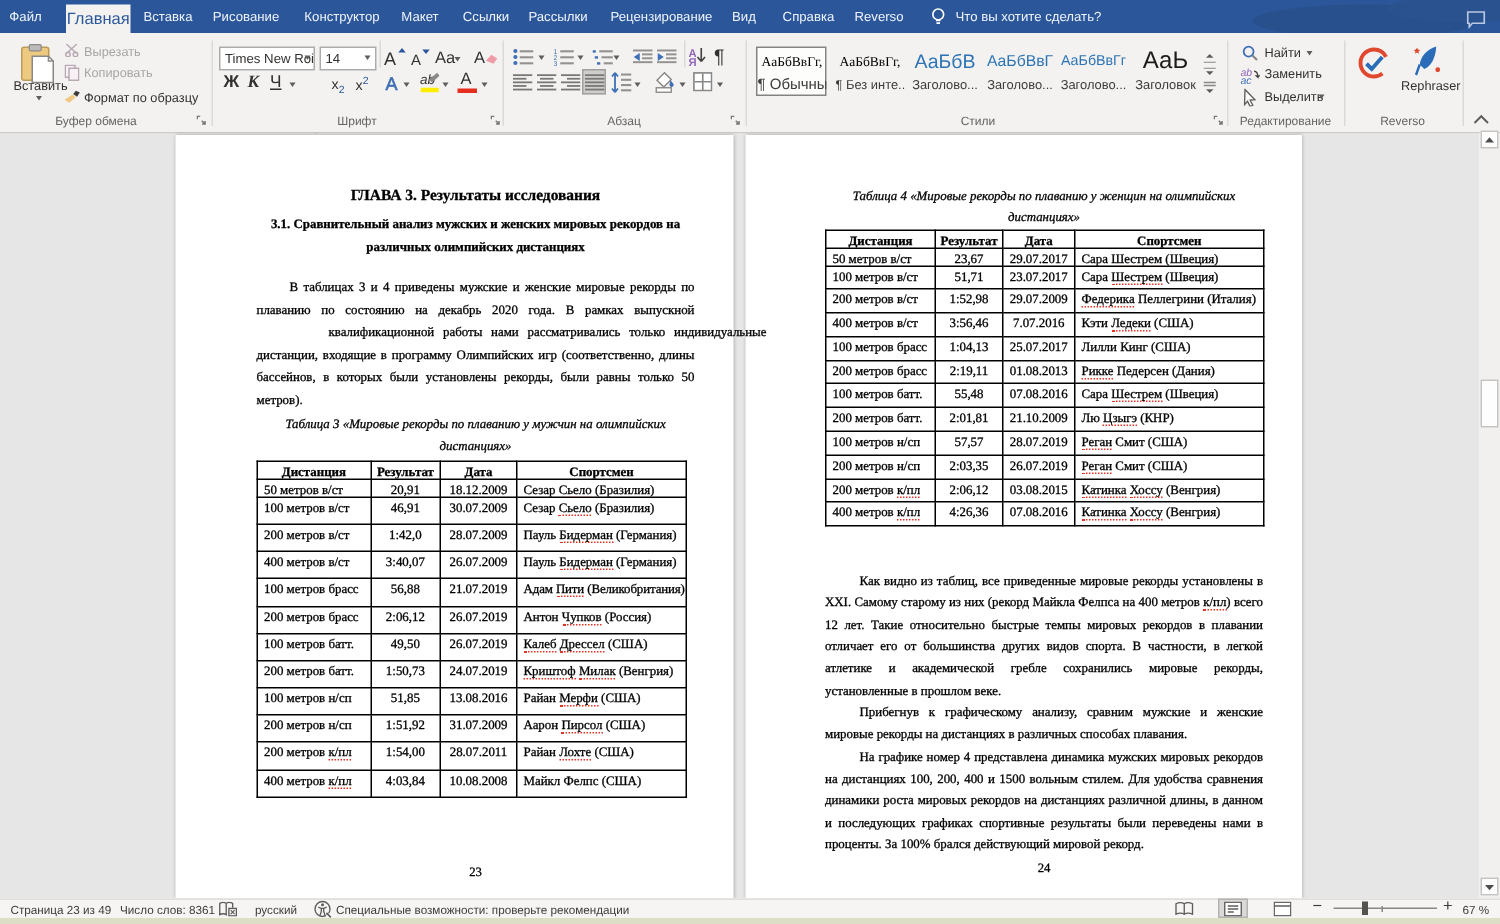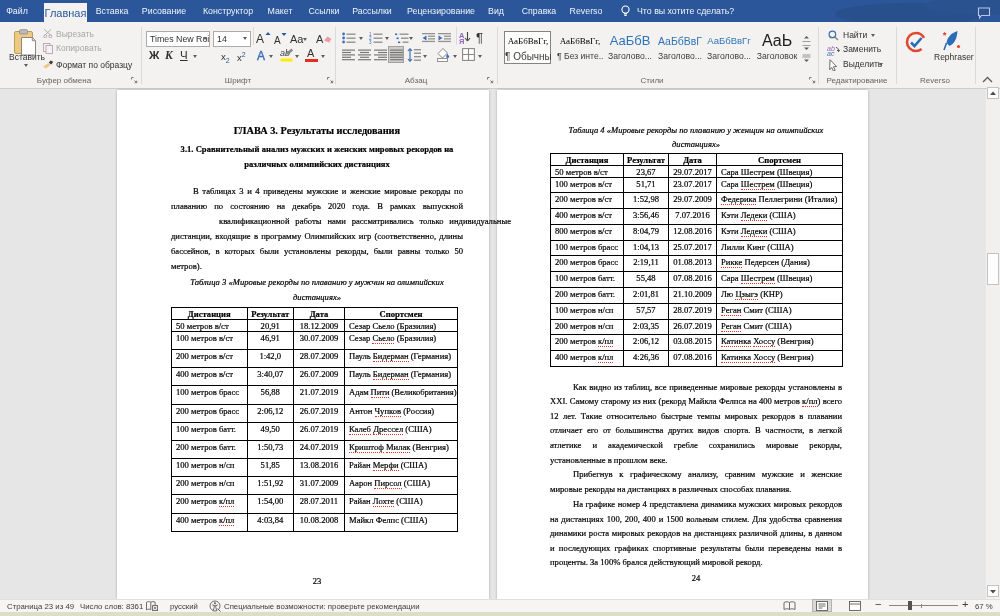--- a/index.html
+++ b/index.html
@@ -436,26 +436,20 @@
         <td class="c">29.07.2009</td>
         <td class="l"><span class="sq">Федерика</span> Пеллегрини (Италия)</td>
       </tr>
       <tr style="height:15.8px;">
         <td class="l">400 метров в/ст</td>
         <td class="c">3:56,46</td>
         <td class="c">7.07.2016</td>
         <td class="l">Кэти <span class="sq">Ледеки</span> (США)</td>
       </tr>
       <tr style="height:15.8px;">
-        <td class="l">800 метров в/ст</td>
-        <td class="c">8:04,79</td>
-        <td class="c">12.08.2016</td>
-        <td class="l">Кэти <span class="sq">Ледеки</span> (США)</td>
-      </tr>
-      <tr style="height:15.8px;">
         <td class="l">100 метров брасс</td>
         <td class="c">1:04,13</td>
         <td class="c">25.07.2017</td>
         <td class="l">Лилли Кинг (США)</td>
       </tr>
       <tr style="height:15.8px;">
         <td class="l">200 метров брасс</td>
         <td class="c">2:19,11</td>
         <td class="c">01.08.2013</td>
         <td class="l"><span class="sq">Рикке</span> Педерсен (Дания)</td>

